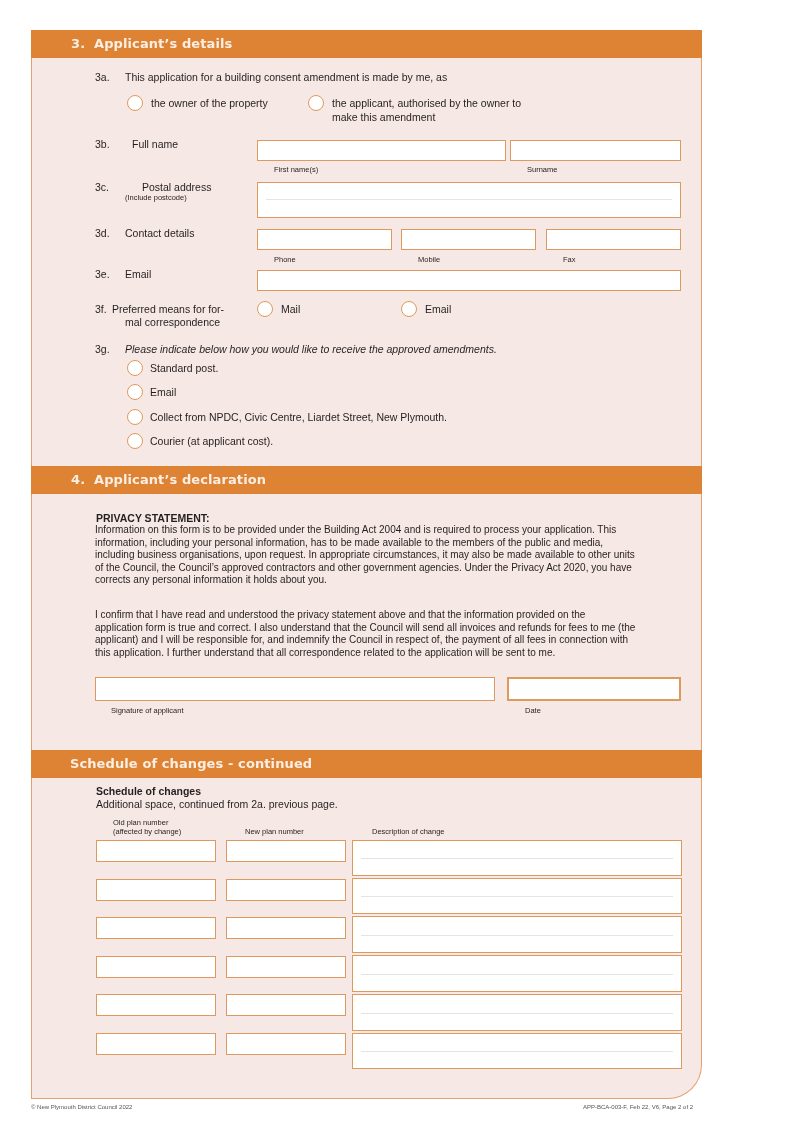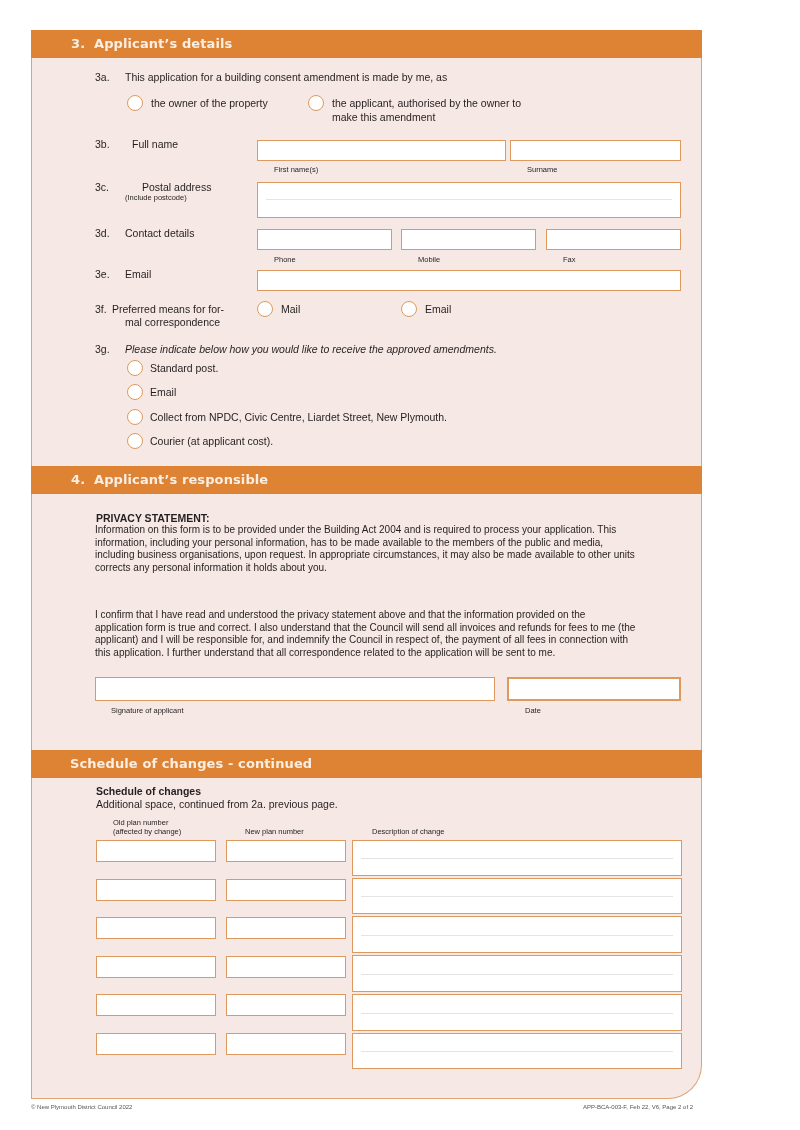--- a/index.html
+++ b/index.html
@@ -108,28 +108,29 @@
 <div class="abs lbl" style="left:150px; top:362px;">Standard post.</div>
 <div class="radio" style="left:127px; top:384px;"></div>
 <div class="abs lbl" style="left:150px; top:386px;">Email</div>
 <div class="radio" style="left:127px; top:409px;"></div>
 <div class="abs lbl" style="left:150px; top:411px;">Collect from NPDC, Civic Centre, Liardet Street, New Plymouth.</div>
 <div class="radio" style="left:127px; top:433px;"></div>
 <div class="abs lbl" style="left:150px; top:435px;">Courier (at applicant cost).</div>
 
 <div class="sec-header" style="top:466px;">
   <span class="num">4.</span>
-  <span class="title">Applicant’s responsible</span>
+  <span class="title">Applicant’s declaration</span>
 </div>
 
 <div class="abs bold-h" style="left:96px; top:512px;">PRIVACY STATEMENT:</div>
 <div class="para" style="top:524px;">
   <div>Information on this form is to be provided under the Building Act 2004 and is required to process your application. This</div>
   <div>information, including your personal information, has to be made available to the members of the public and media,</div>
   <div>including business organisations, upon request. In appropriate circumstances, it may also be made available to other units</div>
+  <div>of the Council, the Council’s approved contractors and other government agencies. Under the Privacy Act 2020, you have</div>
   <div>corrects any personal information it holds about you.</div>
 </div>
 <div class="para" style="top:609px;">
   <div>I confirm that I have read and understood the privacy statement above and that the information provided on the</div>
   <div>application form is true and correct. I also understand that the Council will send all invoices and refunds for fees to me (the</div>
   <div>applicant) and I will be responsible for, and indemnify the Council in respect of, the payment of all fees in connection with</div>
   <div>this application. I further understand that all correspondence related to the application will be sent to me.</div>
 </div>
 
 <div class="field" style="left:95px; top:677px; width:400px; height:24px;"></div>

